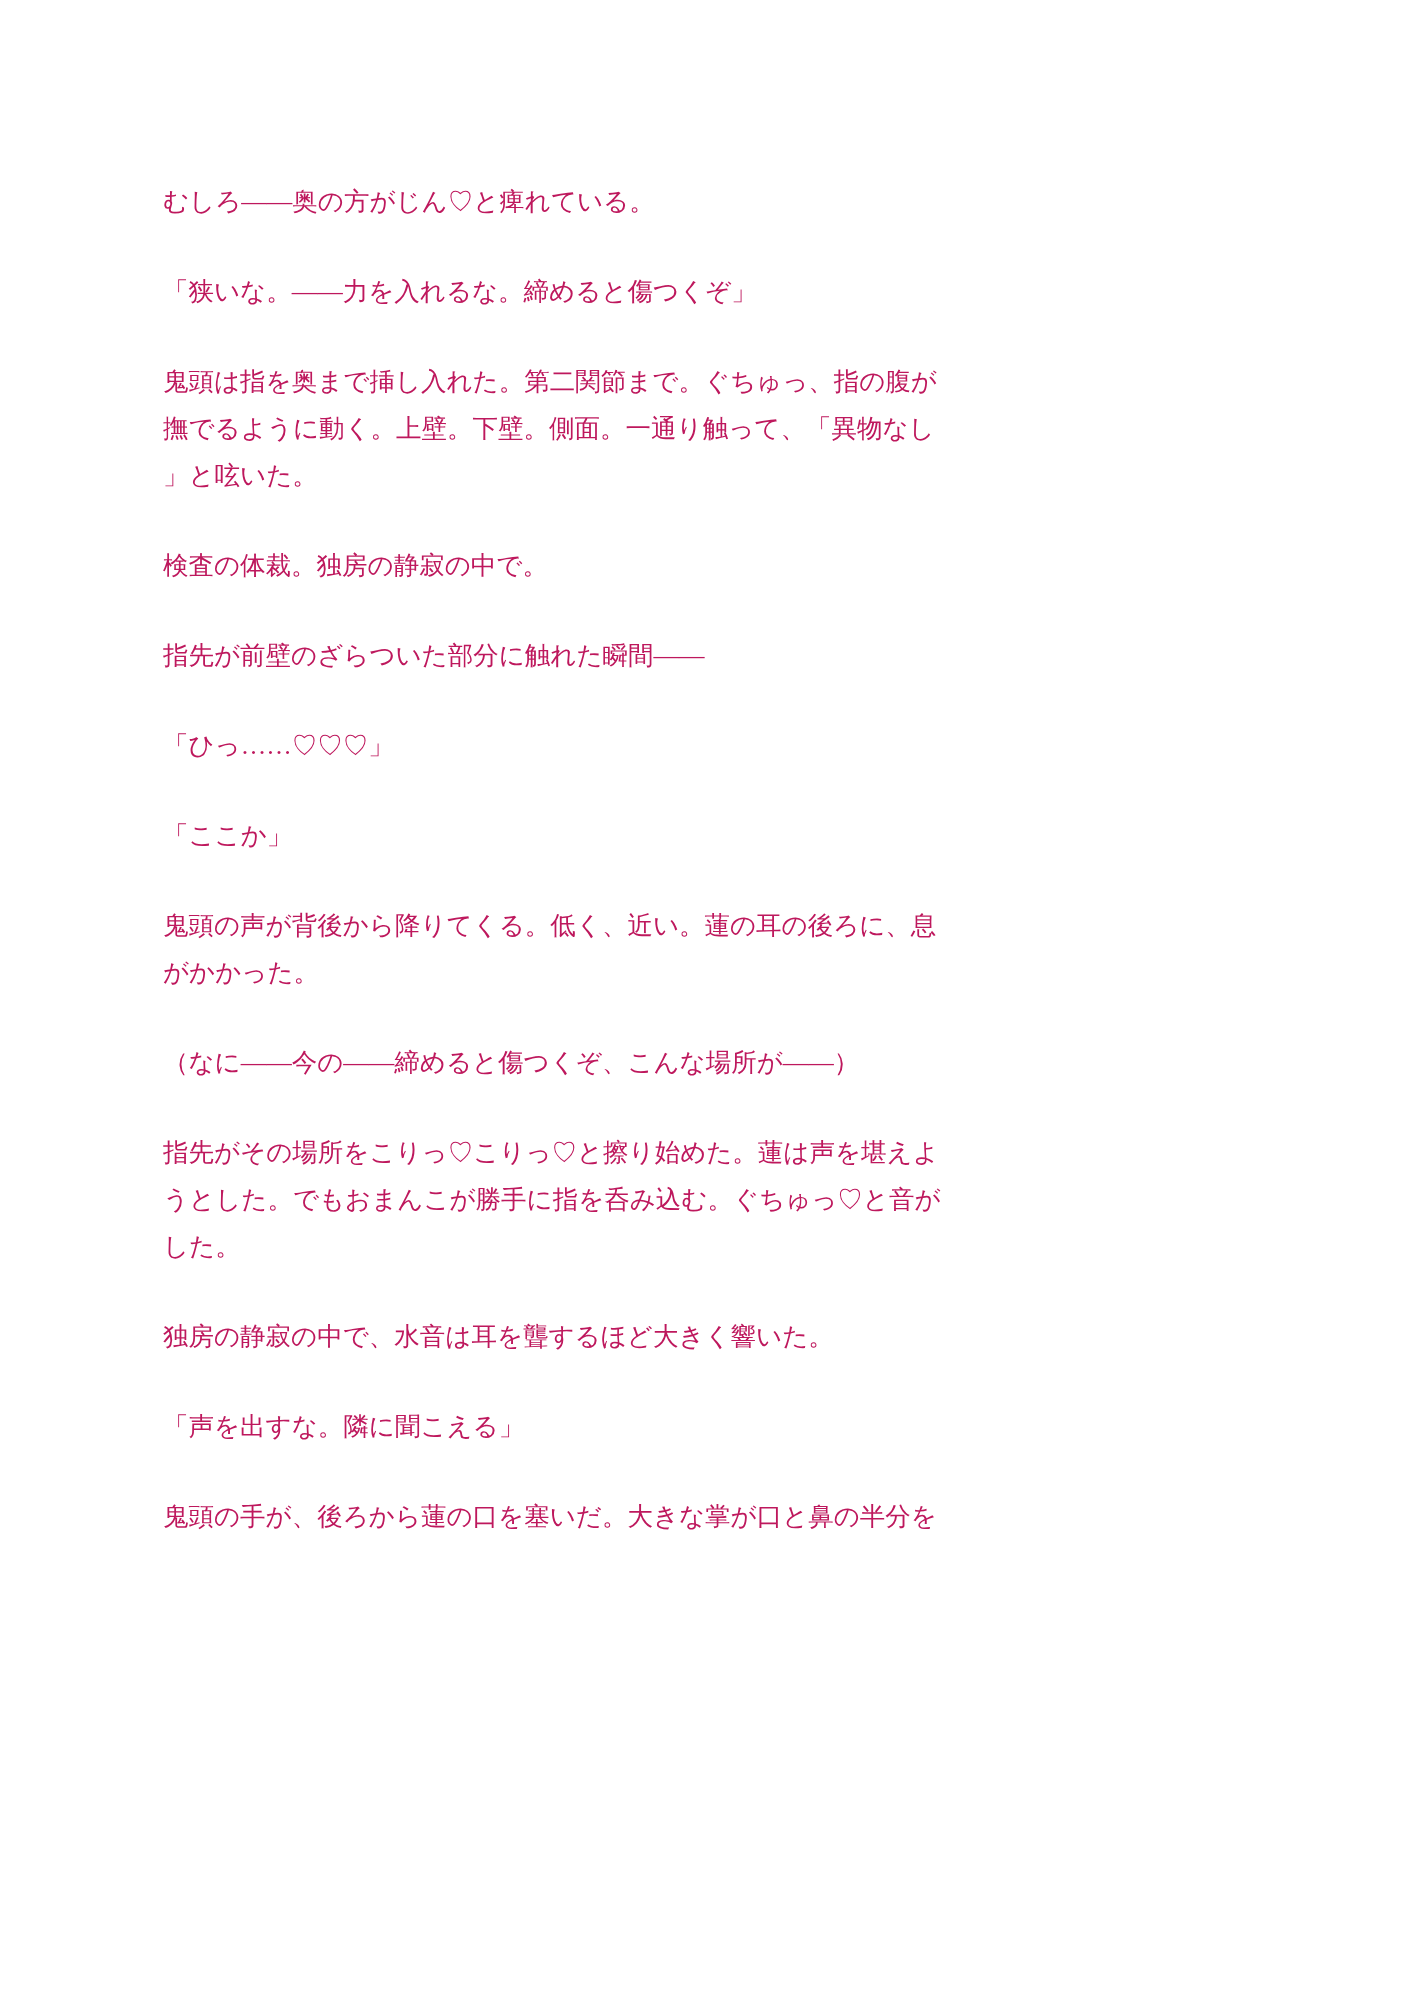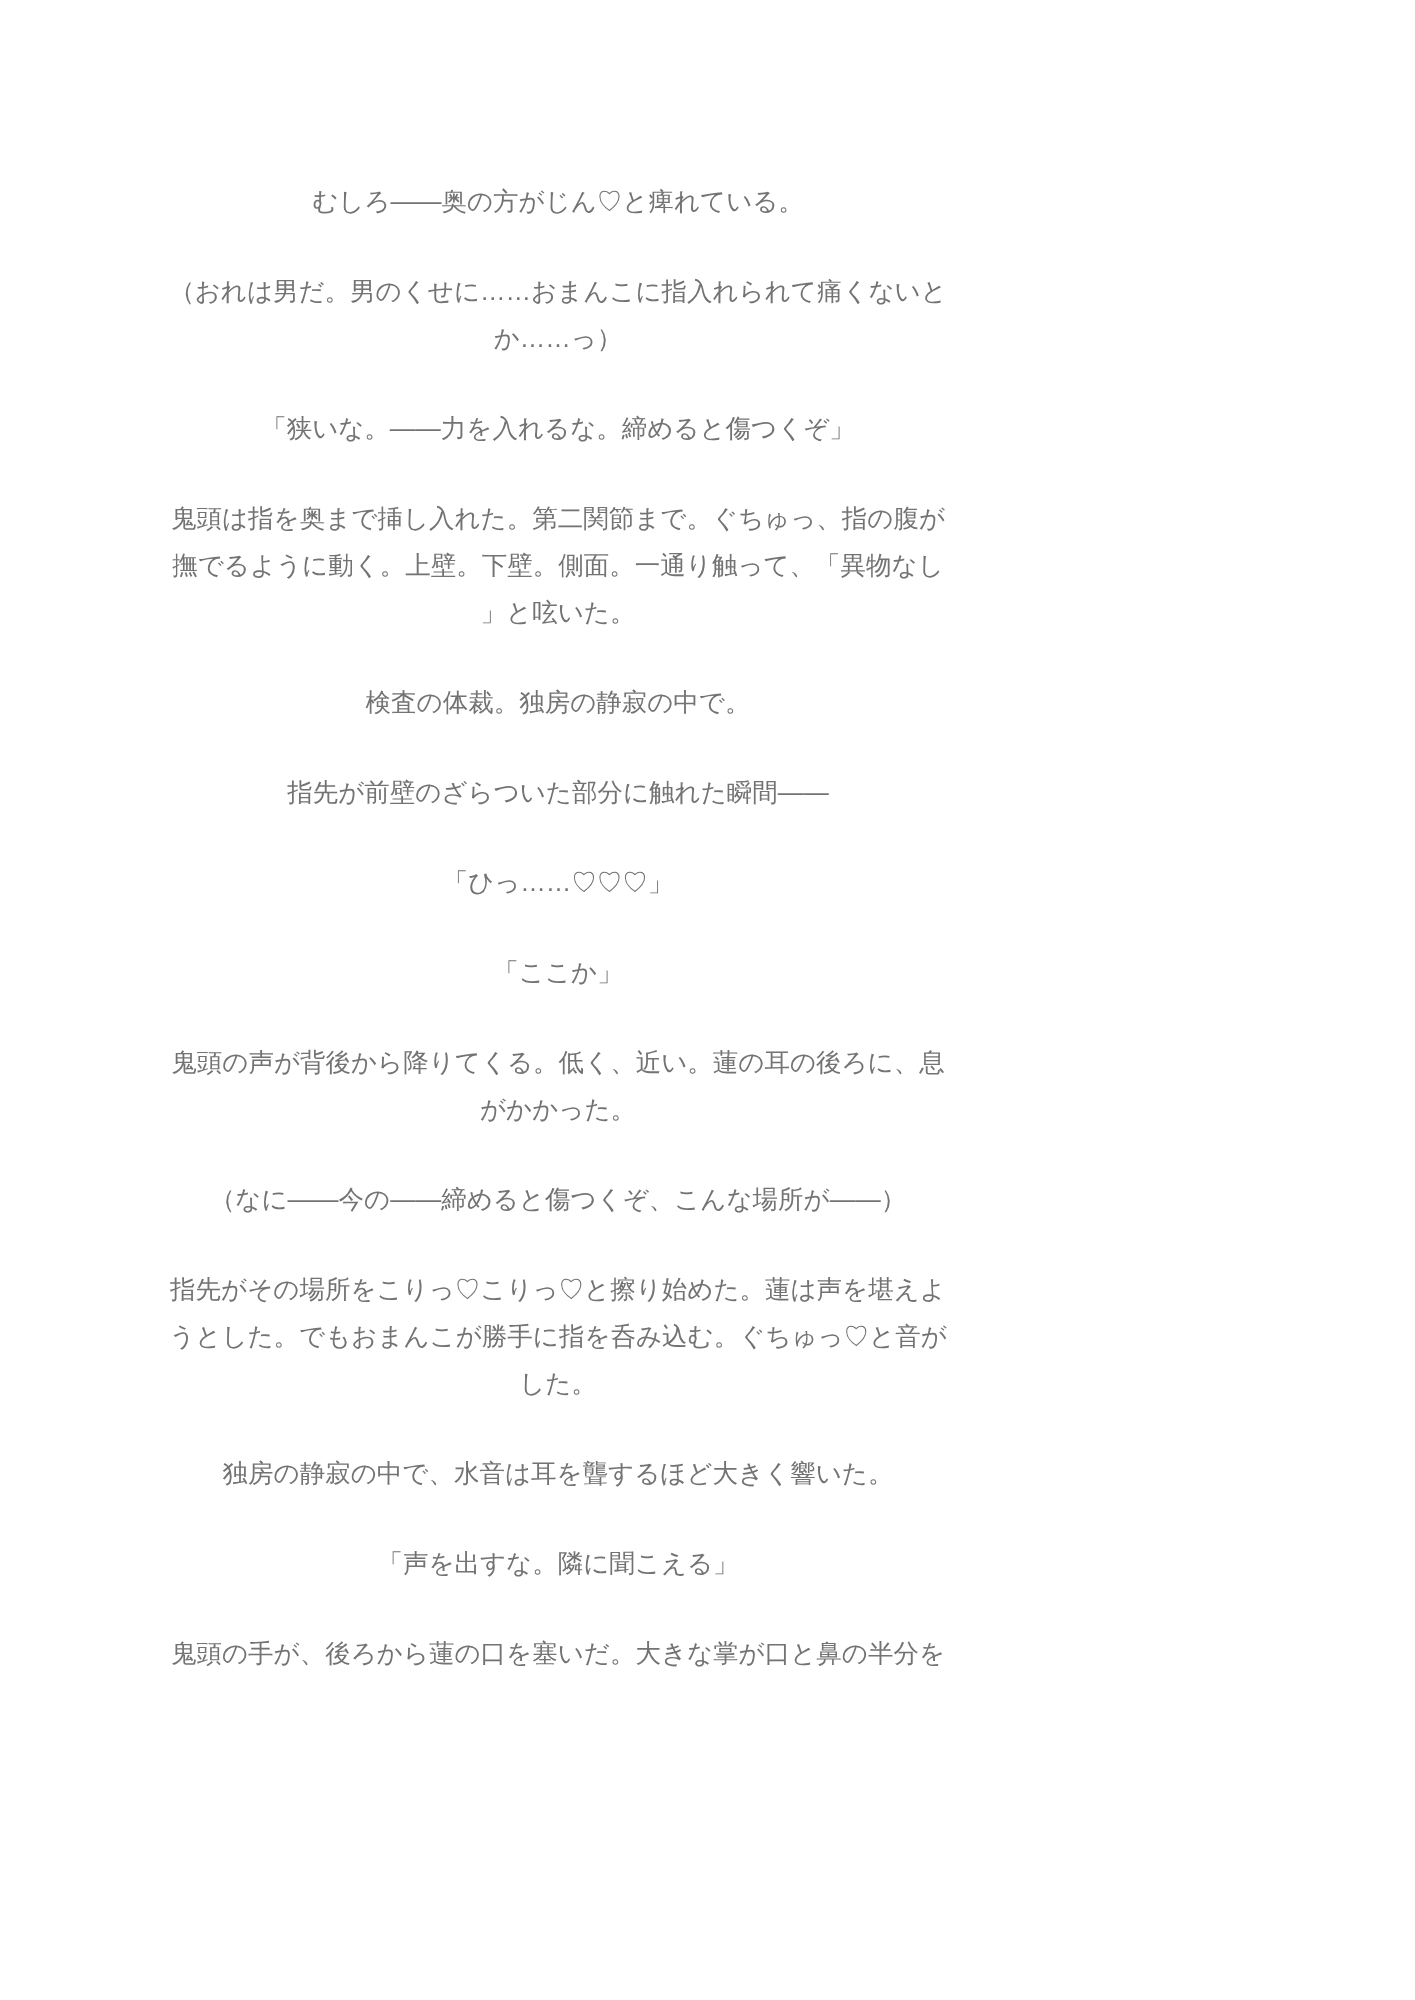--- a/index.html
+++ b/index.html
@@ -12,46 +12,41 @@
     width: 1415px;
     height: 2000px;
     background: #ffffff;
     overflow: hidden;
   }
   .document-body {
     position: absolute;
     left: 163px;
     top: 178px;
     width: 790px;
-    color: #737373;
-    font-family: Liberation Sans, sans-serif;
+    color: #be185d;
+    font-family: Liberation Serif, serif;
     font-size: 25.5px;
     line-height: 47px;
     letter-spacing: 0;
-    text-align: center;
   }
   .paragraph {
     margin: 0 0 43px 0;
   }
   .text-line {
     height: 47px;
     white-space: nowrap;
   }
 </style>
 </head>
 <body>
 
 <div class="page">
   <div class="document-body">
       <div class="paragraph">
         <div class="text-line">むしろ——奥の方がじん♡と痺れている。</div>
-      </div>
-      <div class="paragraph">
-        <div class="text-line">（おれは男だ。男のくせに……おまんこに指入れられて痛くないと</div>
-        <div class="text-line">か……っ）</div>
       </div>
       <div class="paragraph">
         <div class="text-line">「狭いな。——力を入れるな。締めると傷つくぞ」</div>
       </div>
       <div class="paragraph">
         <div class="text-line">鬼頭は指を奥まで挿し入れた。第二関節まで。ぐちゅっ、指の腹が</div>
         <div class="text-line">撫でるように動く。上壁。下壁。側面。一通り触って、「異物なし</div>
         <div class="text-line">」と呟いた。</div>
       </div>
       <div class="paragraph">

